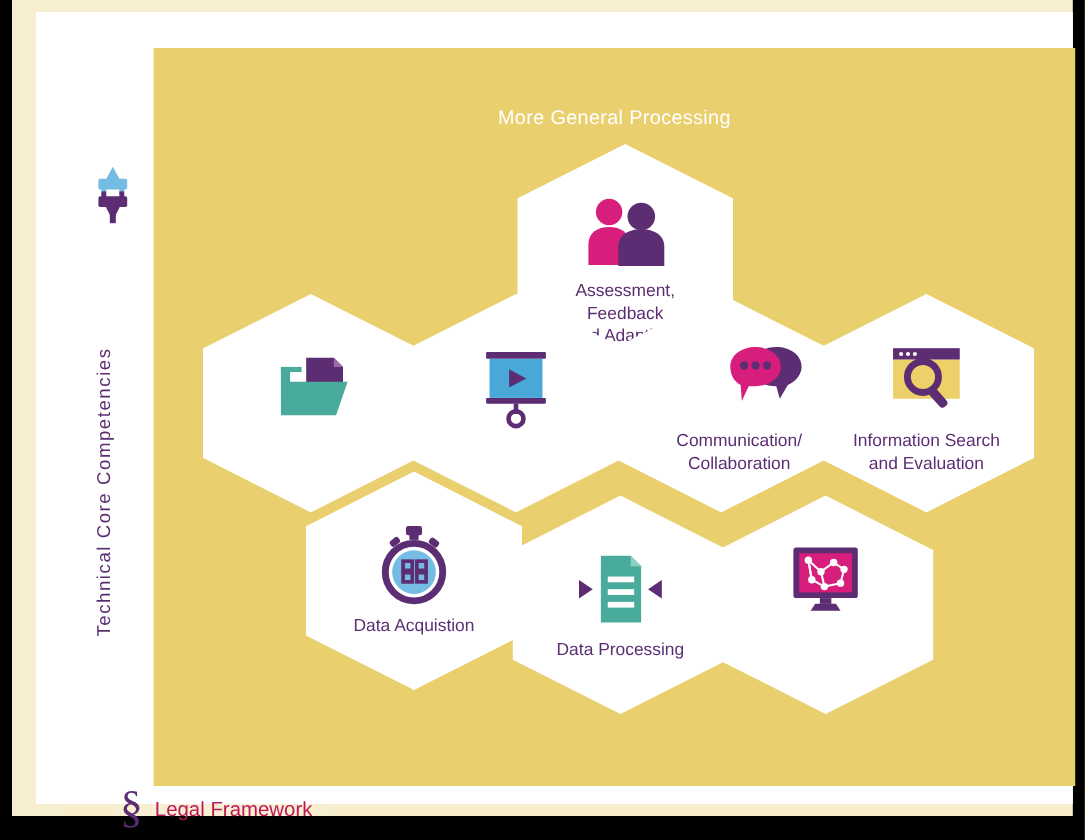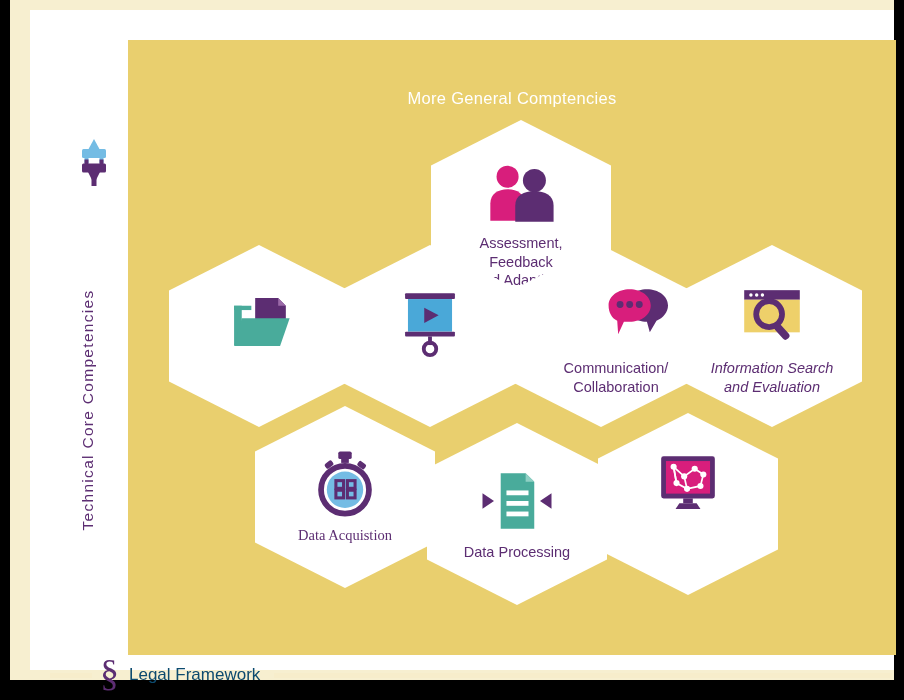--- a/index.html
+++ b/index.html
@@ -85,21 +85,21 @@
     height:5px;background:#f7edcb;flex:0 0 auto;
   }
   #legal .rule.left{width:42px;margin-right:8px;}
   #legal .rule.right{flex:1 1 auto;margin-left:14px;margin-right:22px;}
   #legal .sect{
     color:#5c2d72;font-size:38px;line-height:1;
     font-family:"Liberation Serif", serif;
     margin-right:10px;margin-top:-4px;
   }
   #legal .lbl{
-    color:#0c4a6e;font-size:17px;white-space:nowrap;
+    color:#be185d;font-size:17px;white-space:nowrap;
   }
 </style>
 </head>
 <body>
 
 <div id="frame">
   <div id="inner">
 
     <div id="plug-icon">
       <svg viewBox="0 0 40 54" width="40" height="54">
@@ -114,21 +114,21 @@
         <rect x="17.5" y="44" width="5" height="8" fill="#5c2d72"></rect>
       </svg>
     </div>
 
     <div id="vert-wrap">
       <span class="txt">Technical  Core  Competencies</span>
     </div>
 
     <div id="panel">
 
-      <div id="label-top" class="panel-label">More General Comptencies</div>
+      <div id="label-top" class="panel-label">More General Processing</div>
 
       <div class="hex two-line" style="left:303px;top:80px;width:180px;height:182px;">
         <div class="ico">
           <svg viewBox="0 0 96 64" width="96" height="64">
             <circle cx="34" cy="16" r="11.5" fill="#d81e7c"></circle>
             <path d="M16 62 L16 44 C16 34 24 29 34 29 C44 29 52 34 52 44 L52 62 Z" fill="#d81e7c"></path>
             <circle cx="62" cy="20" r="12" fill="#5c2d72"></circle>
             <path d="M42 63 L42 46 C42 36 51 31 62 31 C73 31 82 36 82 46 L82 63 Z" fill="#5c2d72"></path>
           </svg>
         </div>
@@ -174,39 +174,39 @@
             <circle cx="32" cy="19" r="3.6" fill="#5c2d72"></circle>
             <circle cx="42" cy="19" r="3.6" fill="#5c2d72"></circle>
           </svg>
         </div>
         <div class="cap">
           <span>Communication/</span><br>
           <span>Collaboration</span>
         </div>
       </div>
 
-      <div class="hex two-line" style="left:554px;top:205px;width:180px;height:182px;font-style:italic;">
+      <div class="hex two-line" style="left:554px;top:205px;width:180px;height:182px;">
         <div class="ico">
           <svg viewBox="0 0 96 64" width="96" height="64">
             <rect x="19" y="4" width="58" height="10" fill="#5c2d72"></rect>
             <circle cx="26" cy="9" r="1.8" fill="#ffffff"></circle>
             <circle cx="32" cy="9" r="1.8" fill="#ffffff"></circle>
             <circle cx="38" cy="9" r="1.8" fill="#ffffff"></circle>
             <rect x="19" y="14" width="58" height="34" fill="#eed06a"></rect>
             <circle cx="45" cy="29" r="13.5" fill="none" stroke="#5c2d72" stroke-width="6"></circle>
             <rect x="54" y="38" width="8" height="19" rx="3.5" transform="rotate(-42 58 47)" fill="#5c2d72"></rect>
           </svg>
         </div>
         <div class="cap">
           <span>Information Search</span><br>
           <span>and Evaluation</span>
         </div>
       </div>
 
-      <div class="hex" style="left:127px;top:366px;width:180px;height:182px;font-family:Liberation Serif, serif;">
+      <div class="hex" style="left:127px;top:353px;width:180px;height:182px;">
         <div class="ico">
           <svg viewBox="0 0 96 70" width="96" height="70">
             <rect x="41" y="1" width="14" height="8" rx="2" fill="#5c2d72"></rect>
             <rect x="44" y="7" width="8" height="6" fill="#5c2d72"></rect>
             <rect x="27" y="12" width="9" height="6" rx="2" transform="rotate(-38 31 15)" fill="#5c2d72"></rect>
             <rect x="61" y="12" width="9" height="6" rx="2" transform="rotate(38 65 15)" fill="#5c2d72"></rect>
             <circle cx="48" cy="41" r="25" fill="none" stroke="#5c2d72" stroke-width="6"></circle>
             <circle cx="48" cy="41" r="19" fill="#74bce4"></circle>
             <g fill="none" stroke="#5c2d72" stroke-width="3.2">
               <rect x="38.5" y="31.5" width="8" height="8"></rect>
@@ -214,21 +214,21 @@
               <rect x="50.5" y="31.5" width="8" height="8"></rect>
               <rect x="50.5" y="41.5" width="8" height="8"></rect>
             </g>
           </svg>
         </div>
         <div class="cap">
           <span>Data Acquistion</span>
         </div>
       </div>
 
-      <div class="hex" style="left:299px;top:383px;width:180px;height:182px;">
+      <div class="hex" style="left:299px;top:373px;width:180px;height:182px;">
         <div class="ico">
           <svg viewBox="0 0 96 66" width="96" height="66">
             <polygon points="12,25 12,41 24,33" fill="#5c2d72"></polygon>
             <polygon points="84,25 84,41 72,33" fill="#5c2d72"></polygon>
             <path d="M31 4 L57 4 L66 13 L66 62 L31 62 Z" fill="#49ab9b"></path>
             <path d="M57 4 L66 13 L57 13 Z" fill="#8fd0c4"></path>
             <rect x="37" y="22" width="23" height="5" fill="#ffffff"></rect>
             <rect x="37" y="33" width="23" height="5" fill="#ffffff"></rect>
             <rect x="37" y="44" width="23" height="5" fill="#ffffff"></rect>
           </svg>

